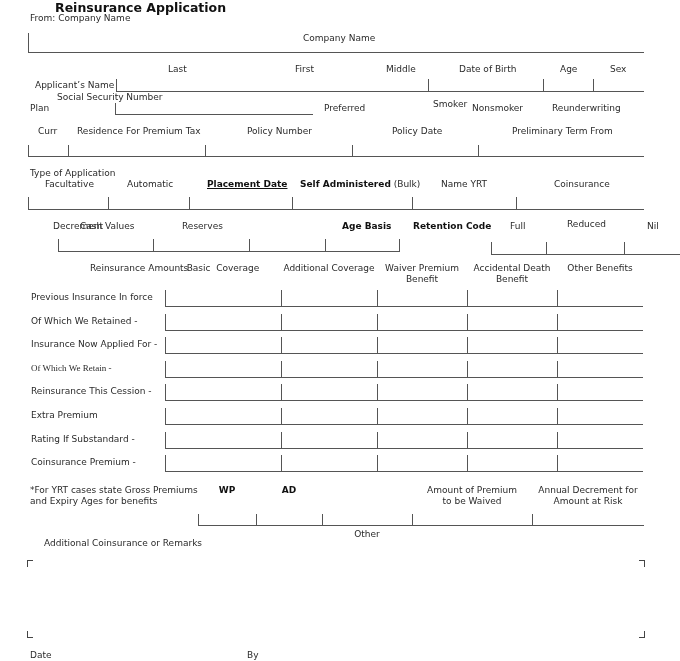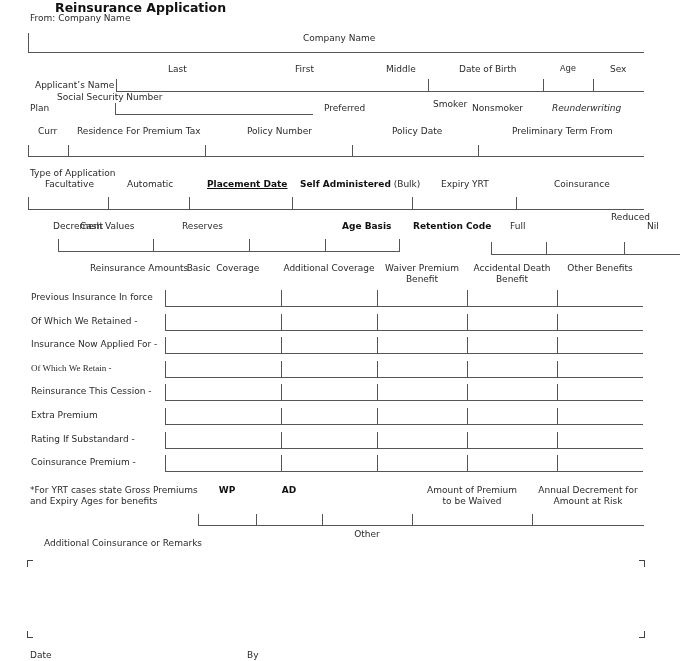--- a/index.html
+++ b/index.html
@@ -24,21 +24,21 @@
 <div class="t" style="left:303px;top:33px;">Company Name</div>
 <div style="position:absolute;left:28px;top:33px;width:616px;height:19px;">
   <div class="vl" style="left:0;top:0;height:19px;"></div>
   <div class="hl" style="left:0;top:19px;width:616px;"></div>
 </div>
 
 <div class="t" style="left:168px;top:64px;">Last</div>
 <div class="t" style="left:295px;top:64px;">First</div>
 <div class="t" style="left:386px;top:64px;">Middle</div>
 <div class="t" style="left:459px;top:64px;">Date of Birth</div>
-<div class="t" style="left:560px;top:64px;font-family:Liberation Mono, monospace;">Age</div>
+<div class="t" style="left:560px;top:64px;">Age</div>
 <div class="t" style="left:610px;top:64px;">Sex</div>
 <div class="t" style="left:35px;top:80px;">Applicant’s Name</div>
 <div style="position:absolute;left:116px;top:79px;width:312px;height:12px;">
   <div class="vl" style="left:0;top:0;height:12px;"></div>
 </div>
 <div style="position:absolute;left:428px;top:79px;width:115px;height:12px;">
   <div class="vl" style="left:0;top:0;height:12px;"></div>
 </div>
 <div style="position:absolute;left:543px;top:79px;width:50px;height:12px;">
   <div class="vl" style="left:0;top:0;height:12px;"></div>
@@ -50,21 +50,21 @@
 
 <div class="t" style="left:57px;top:92px;">Social Security Number</div>
 <div class="t" style="left:30px;top:103px;">Plan</div>
 <div style="position:absolute;left:115px;top:103px;width:198px;height:11px;">
   <div class="vl" style="left:0;top:0;height:11px;"></div>
   <div class="hl" style="left:0;top:11px;width:198px;"></div>
 </div>
 <div class="t" style="left:324px;top:103px;">Preferred</div>
 <div class="t" style="left:401px;top:99px;margin-left:32px;">Smoker</div>
 <div class="t" style="left:472px;top:103px;">Nonsmoker</div>
-<div class="t" style="left:552px;top:103px;font-style:italic;">Reunderwriting</div>
+<div class="t" style="left:552px;top:103px;">Reunderwriting</div>
 
 <div class="t" style="left:38px;top:126px;">Curr</div>
 <div class="t" style="left:77px;top:126px;">Residence For Premium Tax</div>
 <div class="t" style="left:247px;top:126px;">Policy Number</div>
 <div class="t" style="left:392px;top:126px;">Policy Date</div>
 <div class="t" style="left:512px;top:126px;">Preliminary Term From</div>
 <div style="position:absolute;left:28px;top:145px;width:40px;height:11px;">
     <div class="vl" style="left:0;top:0;height:11px;"></div>
   </div>
 <div style="position:absolute;left:68px;top:145px;width:137px;height:11px;">
@@ -79,21 +79,21 @@
 <div style="position:absolute;left:478px;top:145px;width:166px;height:11px;">
     <div class="vl" style="left:0;top:0;height:11px;"></div>
   </div>
 <div class="hl" style="left:28px;top:156px;width:616px;"></div>
 
 <div class="t" style="left:30px;top:168px;">Type of Application</div>
 <div class="t" style="left:45px;top:179px;">Facultative</div>
 <div class="t" style="left:127px;top:179px;">Automatic</div>
 <div class="t b" style="left:207px;top:179px;text-decoration:underline;">Placement Date</div>
 <div class="t" style="left:300px;top:179px;"><span class="b">Self Administered</span> <span>(Bulk)</span></div>
-<div class="t" style="left:441px;top:179px;">Expiry  YRT</div>
+<div class="t" style="left:441px;top:179px;">Name  YRT</div>
 <div class="t" style="left:554px;top:179px;">Coinsurance</div>
 <div style="position:absolute;left:28px;top:197px;width:80px;height:12px;">
     <div class="vl" style="left:0;top:0;height:12px;"></div>
   </div>
 <div style="position:absolute;left:108px;top:197px;width:81px;height:12px;">
     <div class="vl" style="left:0;top:0;height:12px;"></div>
   </div>
 <div style="position:absolute;left:189px;top:197px;width:103px;height:12px;">
     <div class="vl" style="left:0;top:0;height:12px;"></div>
   </div>
@@ -107,21 +107,21 @@
     <div class="vl" style="left:0;top:0;height:12px;"></div>
   </div>
 <div class="hl" style="left:28px;top:209px;width:616px;"></div>
 
 <div class="t" style="left:17px;top:221px;margin-left:36px;">Decrement</div>
 <div class="t" style="left:80px;top:221px;">Cash Values</div>
 <div class="t" style="left:182px;top:221px;">Reserves</div>
 <div class="t b" style="left:342px;top:221px;">Age Basis</div>
 <div class="t b" style="left:413px;top:221px;">Retention Code</div>
 <div class="t" style="left:510px;top:221px;">Full</div>
-<div class="t" style="left:567px;top:212px;margin-left:44px;">Reduced</div>
+<div class="t" style="left:567px;top:219px;">Reduced</div>
 <div class="t" style="left:647px;top:221px;">Nil</div>
 <div style="position:absolute;left:58px;top:239px;width:95px;height:12px;">
     <div class="vl" style="left:0;top:0;height:12px;"></div>
   </div>
 <div style="position:absolute;left:153px;top:239px;width:96px;height:12px;">
     <div class="vl" style="left:0;top:0;height:12px;"></div>
   </div>
 <div style="position:absolute;left:249px;top:239px;width:76px;height:12px;">
     <div class="vl" style="left:0;top:0;height:12px;"></div>
   </div>

